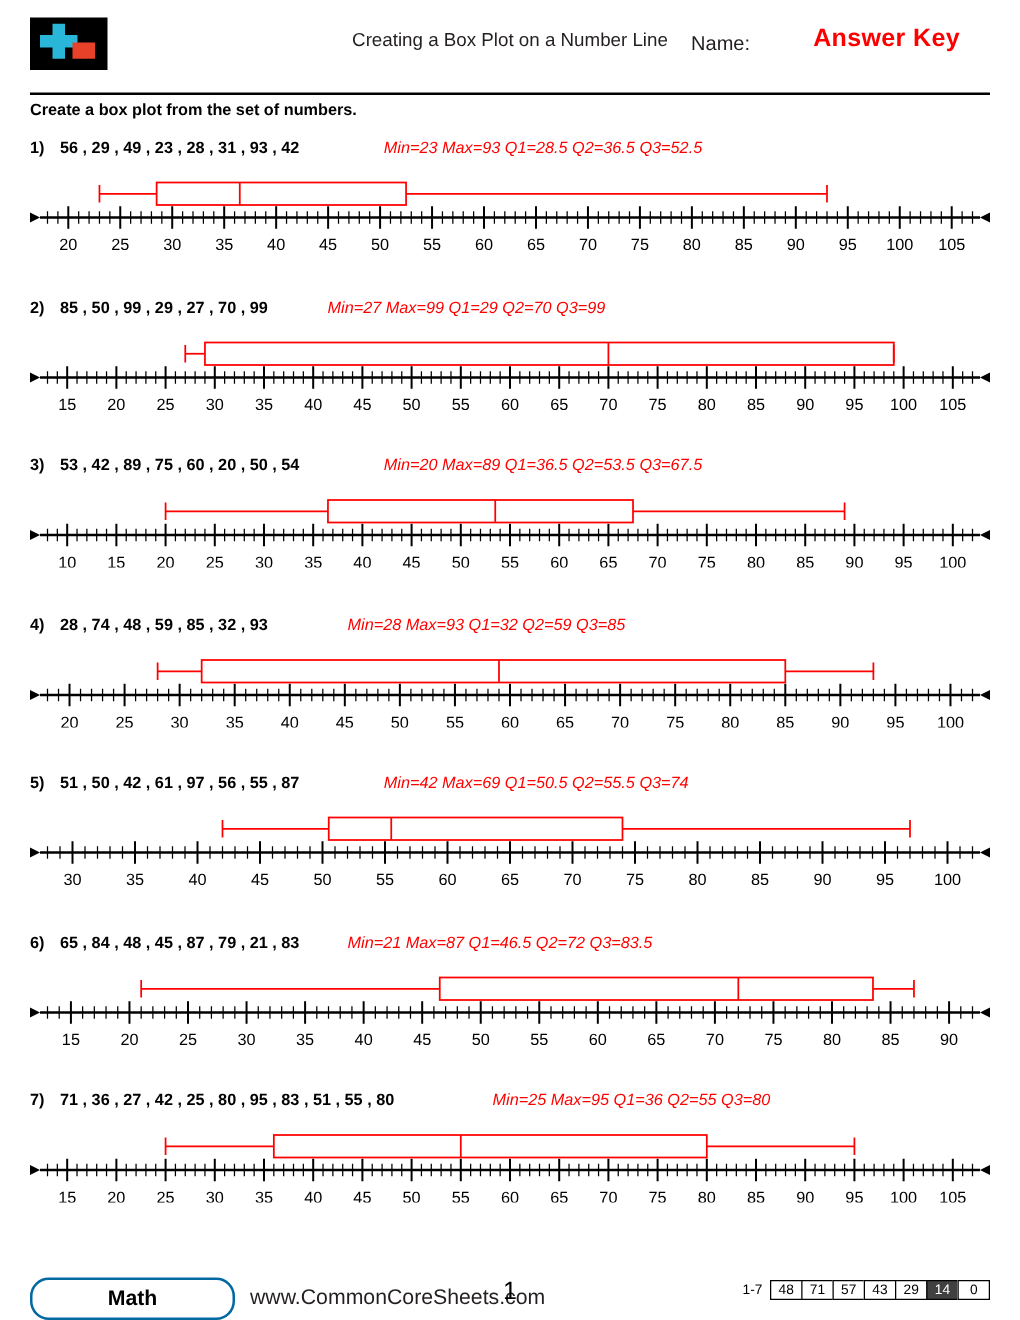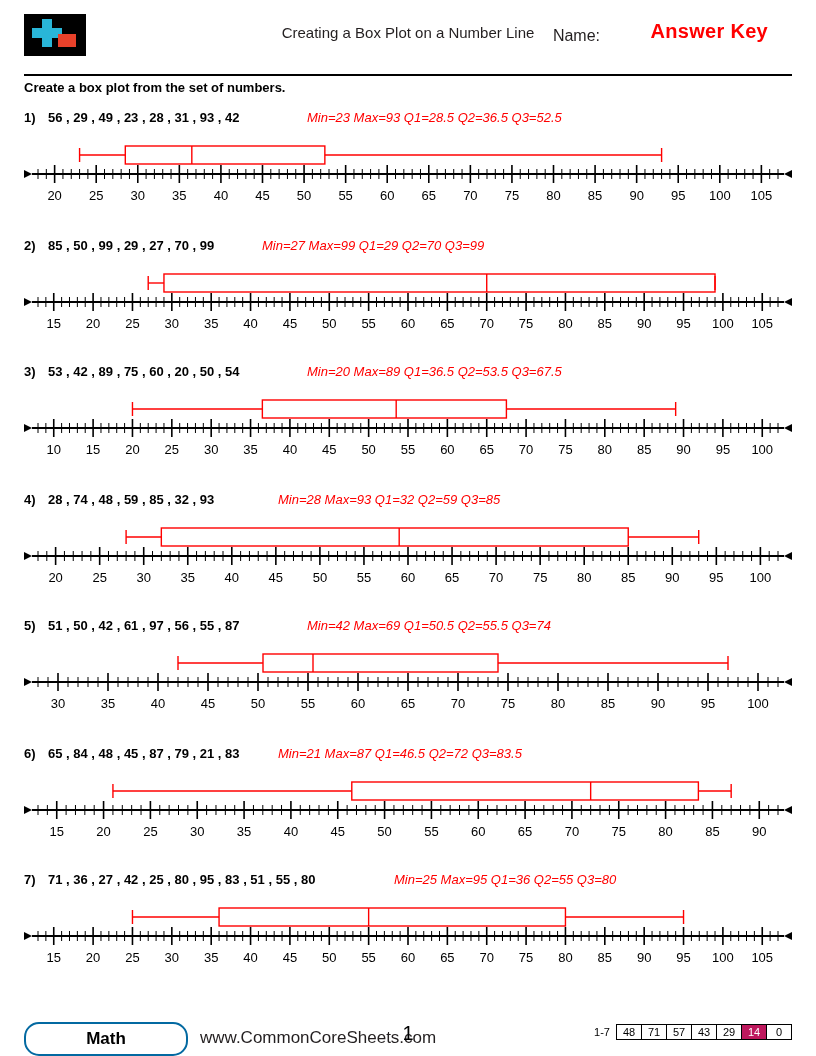--- a/index.html
+++ b/index.html
@@ -52,21 +52,21 @@
   }
   .site{position:absolute;left:176px;top:6px;font-size:17px;color:#231f20;}
   .pageno{position:absolute;left:0;right:0;top:0;text-align:center;font-size:20px;}
   .scorebox{position:absolute;right:0;top:2px;display:flex;align-items:center;font-size:11px;}
   .scorebox .rng{margin-right:6px;font-size:11px;}
   .scorebox .cell{
     border:1px solid #000;border-right:none;padding:1px 4px;min-width:16px;text-align:center;
     background:#fff;
   }
   .scorebox .cell:last-child{border-right:1px solid #000;}
-  .scorebox .cell.hl{background:#be185d;color:#fff;}
+  .scorebox .cell.hl{background:#404040;color:#fff;}
 </style>
 </head>
 <body>
 
 <div class="page">
 
   <div class="header">
     <div class="logo">
       <div class="cross-v"></div>
         <div class="cross-h"></div>

